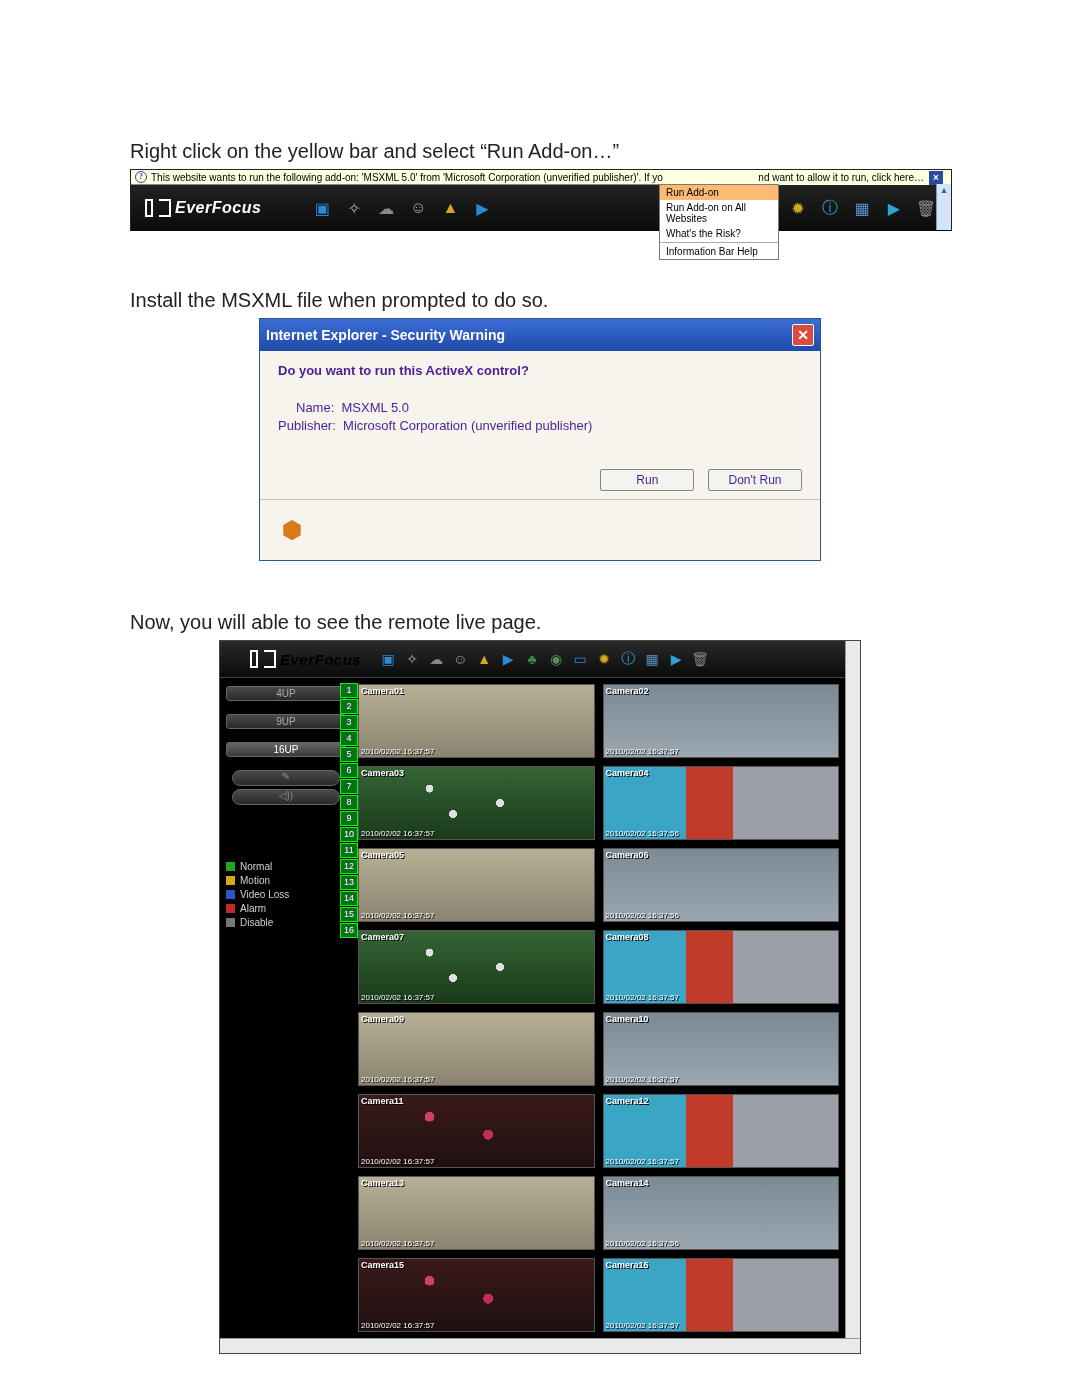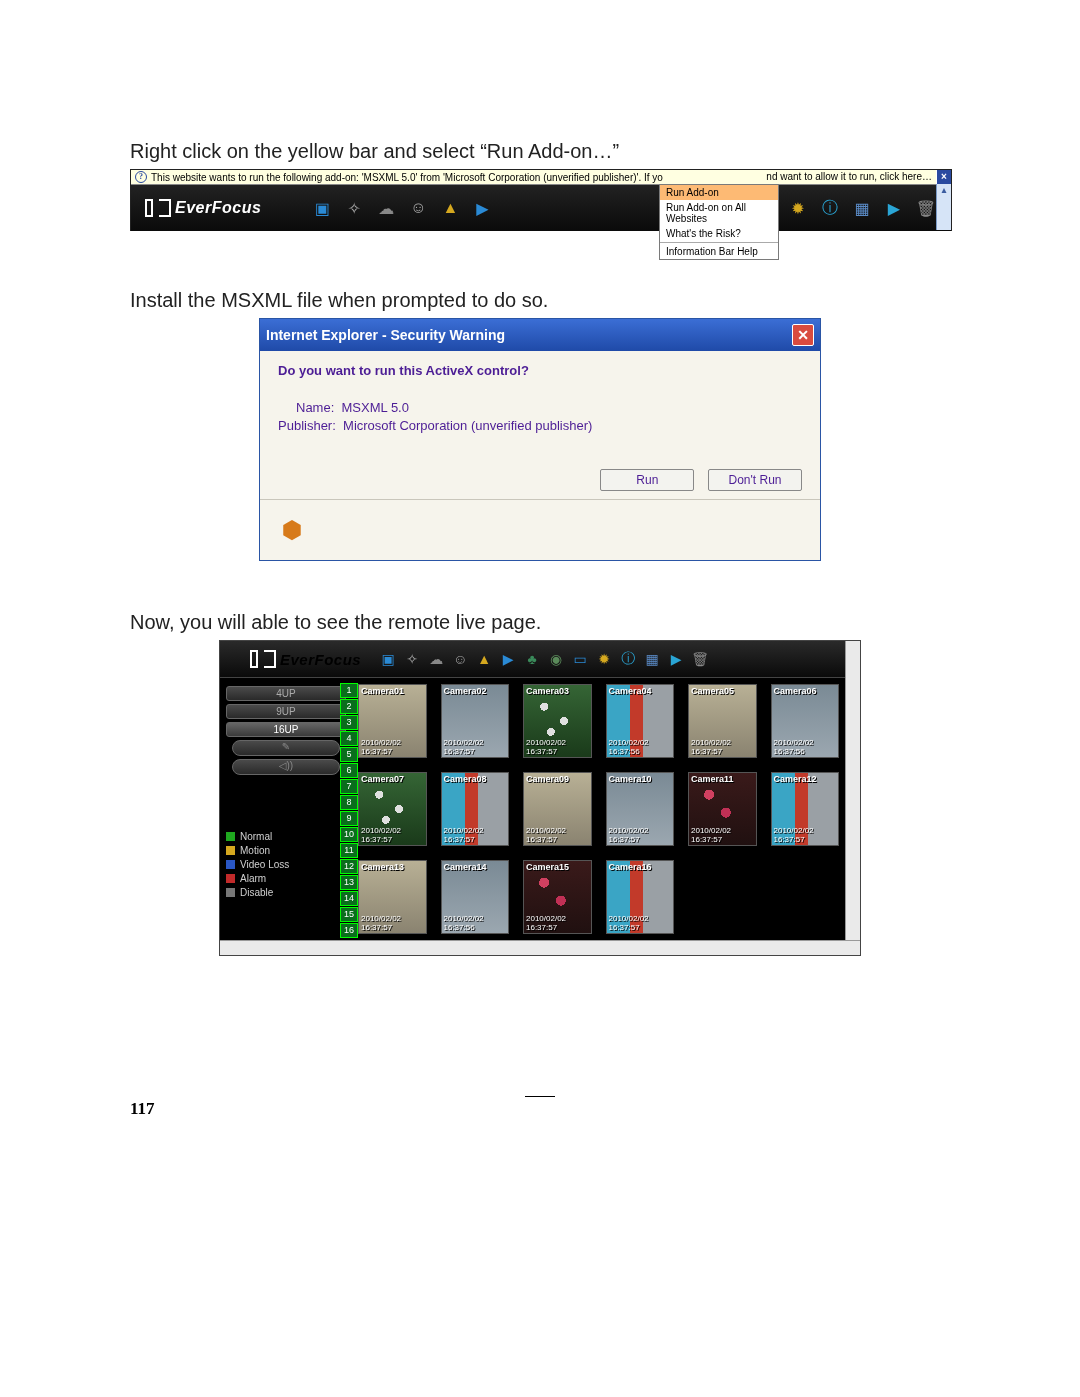--- a/index.html
+++ b/index.html
@@ -3,21 +3,21 @@
 <meta charset="utf-8">
 <style>
 body{margin:0;background:#fff;font-family:Arial,Helvetica,sans-serif;width:1080px}
 .page{padding:140px 130px 40px 130px;box-sizing:border-box}
 .instr{font-size:20px;color:#222;margin:0 0 6px 0}
 
 
 .shot1{border:1px solid #222;background:#000;position:relative;width:100%;height:60px}
 .yellowbar{background:#ffffe1;height:14px;font-size:10px;color:#000;padding:0 4px;border-bottom:1px solid #888;display:flex;align-items:center;gap:4px}
 .info-ico{display:inline-block;width:10px;height:10px;border:1px solid #2a4aa0;border-radius:50%;color:#2a4aa0;font:bold 8px/10px serif;text-align:center}
-.yb-right{position:absolute;top:0;right:0;height:27px;display:flex;align-items:flex-start}
+.yb-right{position:absolute;top:0;right:8px;height:15px;display:flex;align-items:flex-end}
 .closex{width:14px;height:14px;background:#2a4aa0;color:#fff;text-align:center;font:bold 10px/14px sans-serif;border-left:1px solid #fff}
 .scrollblue{width:14px;height:46px;background:#d6e4f7;border-left:1px solid #7a9ac7;position:absolute;right:0;top:14px;display:flex;align-items:flex-start;justify-content:center}
 .scrollblue span{color:#3b5ca0;font-size:10px}
 .darkbar{background:linear-gradient(#222,#0a0a0a);height:46px;display:flex;align-items:center;gap:10px;padding:0 14px;color:#fff}
 .logo{font-style:italic;font-weight:bold;font-size:16px;letter-spacing:.5px;display:flex;align-items:center;gap:4px}
 .logo .blk{width:10px;height:14px;border:2px solid #fff;border-left:0}
 .logo .blk2{width:4px;height:14px;border:2px solid #fff;margin-right:2px}
 .ico{width:22px;height:22px;display:inline-flex;align-items:center;justify-content:center;font-size:16px}
 .ctxmenu{position:absolute;left:528px;top:14px;width:118px;background:#fff;border:1px solid #7a7a7a;font-size:10px;color:#000;z-index:5}
 .ctxmenu .mi{padding:2px 6px}
@@ -38,29 +38,29 @@
 .dfoot p{margin:0;font-size:12px;color:#333}
 .dfoot a{color:#1b4bb0;text-decoration:underline}
 
 
 .shot3{width:640px;margin:6px auto 0;border:1px solid #444;font-family:Tahoma,sans-serif;background:#000;position:relative}
 .topbar3{background:linear-gradient(#2a2a2a,#0a0a0a);height:36px;display:flex;align-items:center;gap:6px;padding:0 12px 0 30px;border-bottom:1px solid #444}
 .topbar3 .logo{font-size:15px}
 .topbar3 .ico{width:18px;height:18px;font-size:14px}
 .live{display:flex;background:#000}
 .sidebar{width:132px;padding:8px 6px;color:#d0d0d0;font-size:10px;box-sizing:border-box}
-.upbtn{background:linear-gradient(#4a4a4a,#2a2a2a);border:1px solid #666;border-radius:3px;text-align:center;padding:1px 0;margin-bottom:3px;color:#aaa;font-size:10px}
+.upbtn{background:linear-gradient(#4a4a4a,#2a2a2a);border:1px solid #666;border-radius:3px;text-align:center;padding:1px 0;margin-bottom:13px;color:#aaa;font-size:10px}
 .upbtn.act{color:#fff;background:linear-gradient(#666,#3a3a3a)}
 .mic{background:linear-gradient(#4a4a4a,#2a2a2a);border:1px solid #666;border-radius:10px;height:14px;margin:3px 6px 0;text-align:center;color:#888;font-size:10px}
 .nums{position:absolute;left:120px;top:42px;width:18px}
 .num{background:#0a6e1c;color:#fff;font-size:9px;text-align:center;border:1px solid #0f0;margin-bottom:1px;height:13px;line-height:13px}
 .legend{margin-top:56px}
 .legend .li{display:flex;align-items:center;gap:5px;margin:3px 0}
 .sq{width:9px;height:9px;display:inline-block}
-.grid{flex:1;display:grid;grid-template-columns:repeat(6,1fr);gap:14px;padding:6px;box-sizing:border-box}
+.grid{flex:1;display:grid;grid-template-columns:repeat(2,1fr);gap:8px;padding:6px;box-sizing:border-box}
 .cam{border:1px solid #555;position:relative;height:72px;overflow:hidden;font-size:9px}
 .cam .lbl{position:absolute;top:1px;left:2px;color:#fff;text-shadow:1px 1px 0 #000;font-weight:bold}
 .cam .ts{position:absolute;bottom:1px;left:2px;color:#fff;text-shadow:1px 1px 0 #000;font-size:8px}
 .cfloor{background:linear-gradient(#b8b095,#8a8370)}
 .cstairs{background:linear-gradient(#7a8a95,#9ba7b0)}
 .cflower{background:radial-gradient(circle at 30% 30%,#e0e0e0 4px,transparent 4px),radial-gradient(circle at 60% 50%,#e0e0e0 4px,transparent 4px),radial-gradient(circle at 40% 65%,#e0e0e0 4px,transparent 4px),linear-gradient(#356535,#1a3a1a)}
 .cflower.pink{background:radial-gradient(circle at 30% 30%,#d04060 5px,transparent 5px),radial-gradient(circle at 55% 55%,#c03055 5px,transparent 5px),linear-gradient(#3a1a1a,#201010)}
 .coffice{background:linear-gradient(90deg,#3aa5c5 0 35%,#c23a2a 35% 55%,#9aa0a5 55% 100%)}
 .vs3{width:14px;background:#eaeaea;border-left:1px solid #999}
 .hs3{height:14px;background:#eaeaea;border-top:1px solid #999}

